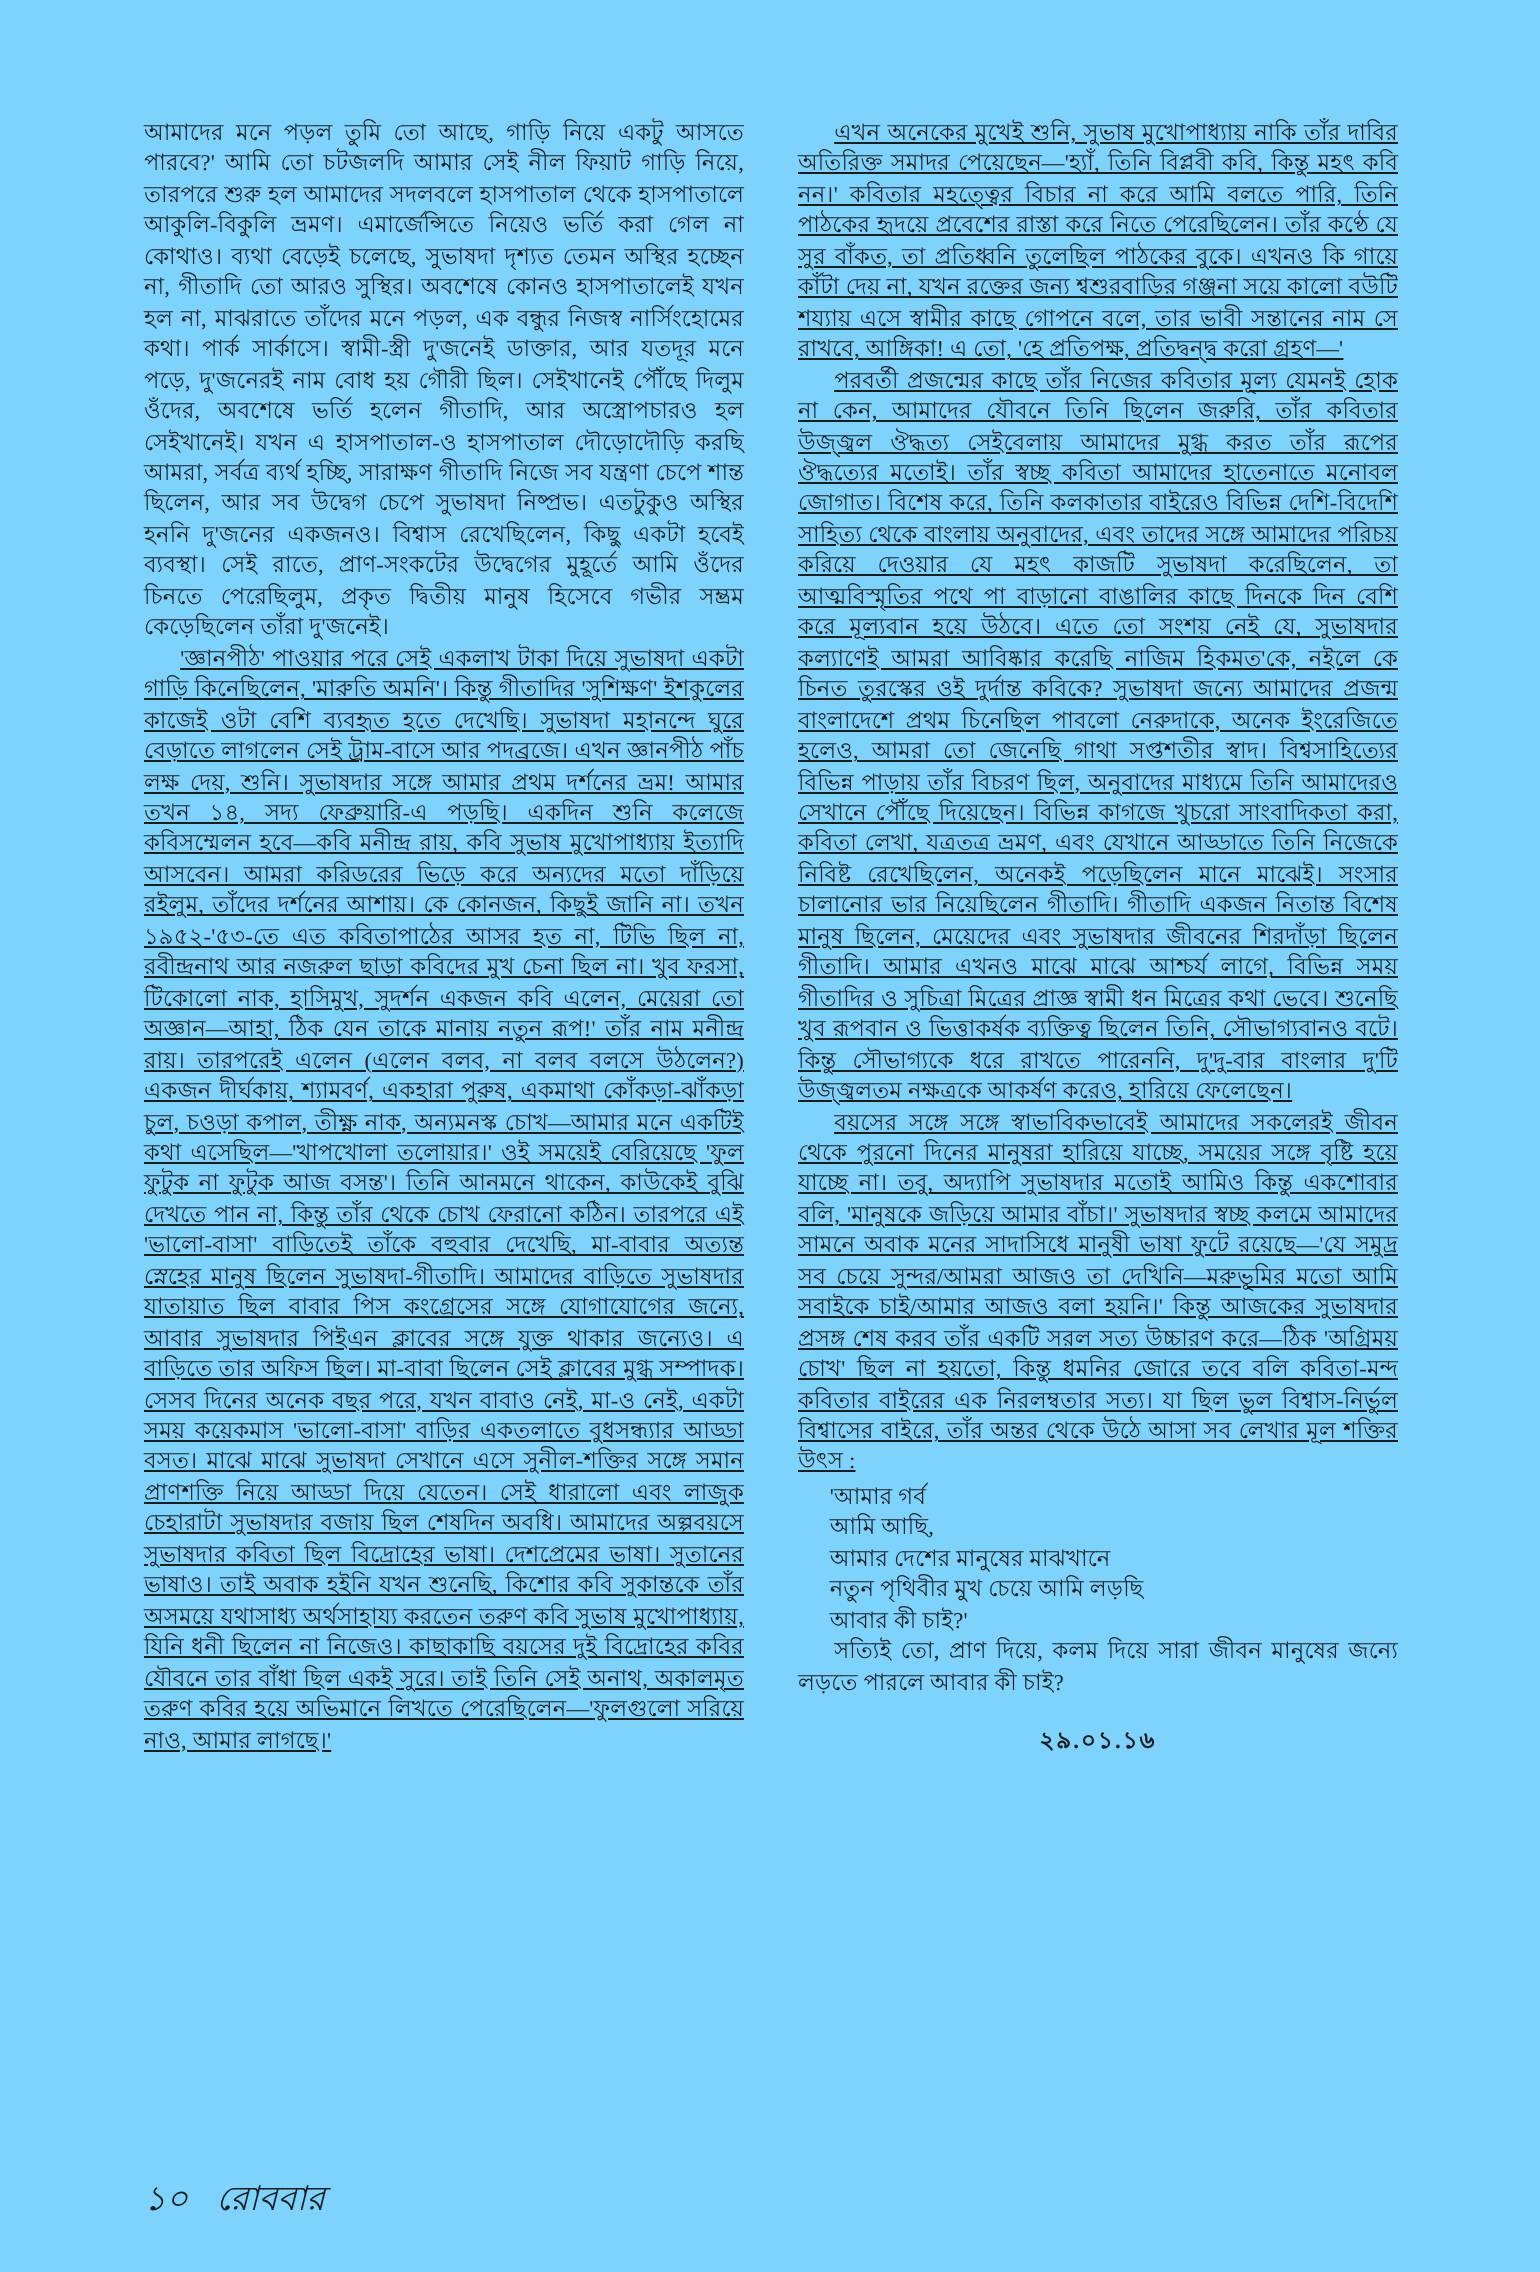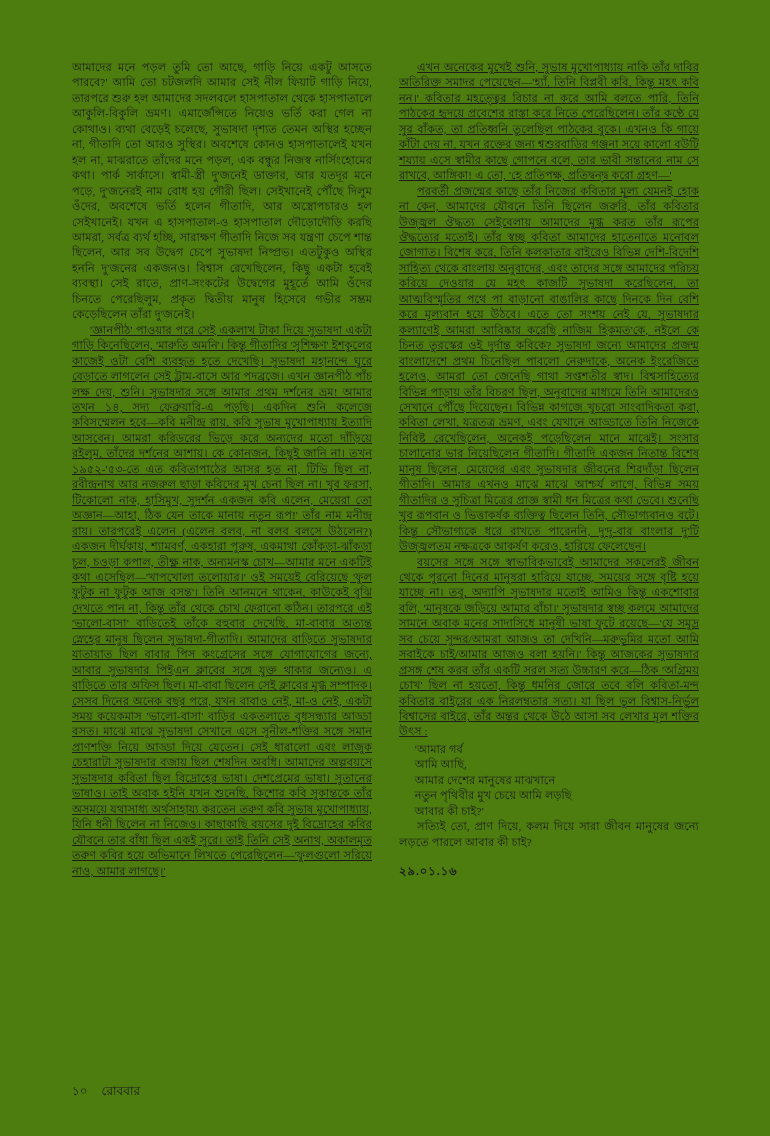--- a/index.html
+++ b/index.html
@@ -6,21 +6,21 @@
     margin: 0;
     padding: 0;
     background: #dcdcd8;
     font-family: "Liberation Serif", "DejaVu Serif", serif;
   }
   .page {
     position: relative;
     width: 770px;
     height: 1136px;
     margin: 0 auto;
-    background: #4d7c0f;
+    background: #7dd3fc;
     color: #1c1c1c;
     box-sizing: border-box;
     padding: 60px 70px 0 72px;
     overflow: hidden;
   }
   .columns {
     display: flex;
     gap: 27px;
   }
   .col {
@@ -44,37 +44,38 @@
   }
   .poem-line {
     display: block;
   }
   .closing {
     text-indent: 1.6em;
     margin-top: 1px;
   }
   .signature {
     margin-top: 14px;
-    text-align: left;
+    text-align: center;
   }
   .sig-date {
     font-weight: bold;
     letter-spacing: 1px;
     font-size: 11.5px;
   }
   .sig-email {
     font-size: 11.8px;
     margin-top: 3px;
   }
   .footer {
     position: absolute;
     left: 72px;
-    bottom: 34px;
-    font-size: 12px;
+    bottom: 22px;
+    font-size: 17px;
     color: #1c1c1c;
+    font-style: italic;
   }
   .footer .page-num {
     margin-right: 14px;
   }
 </style>
 </head>
 <body>
 
 <div class="page">
   <div class="columns">

